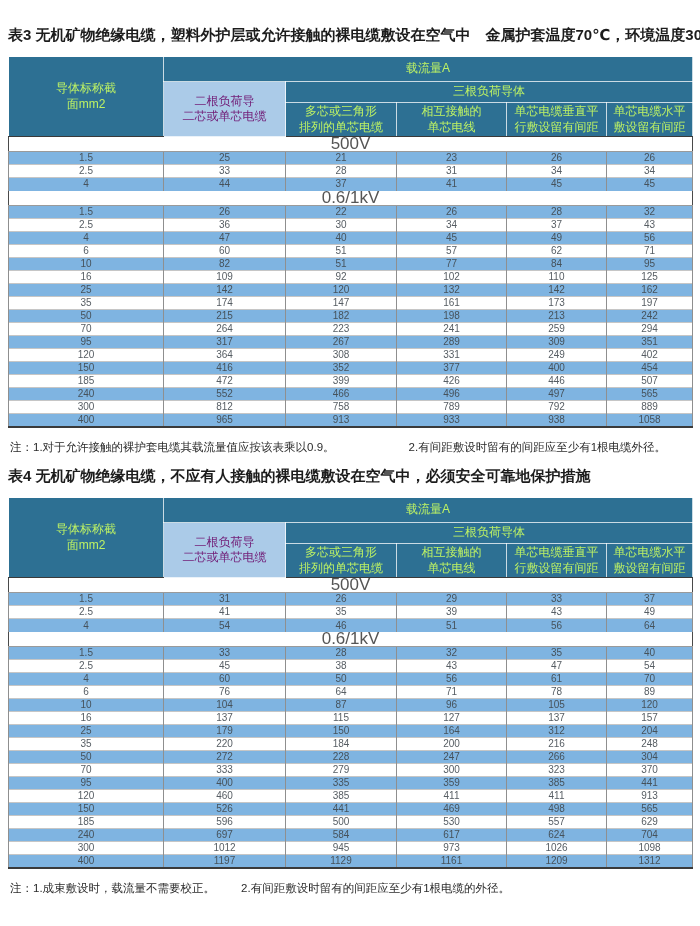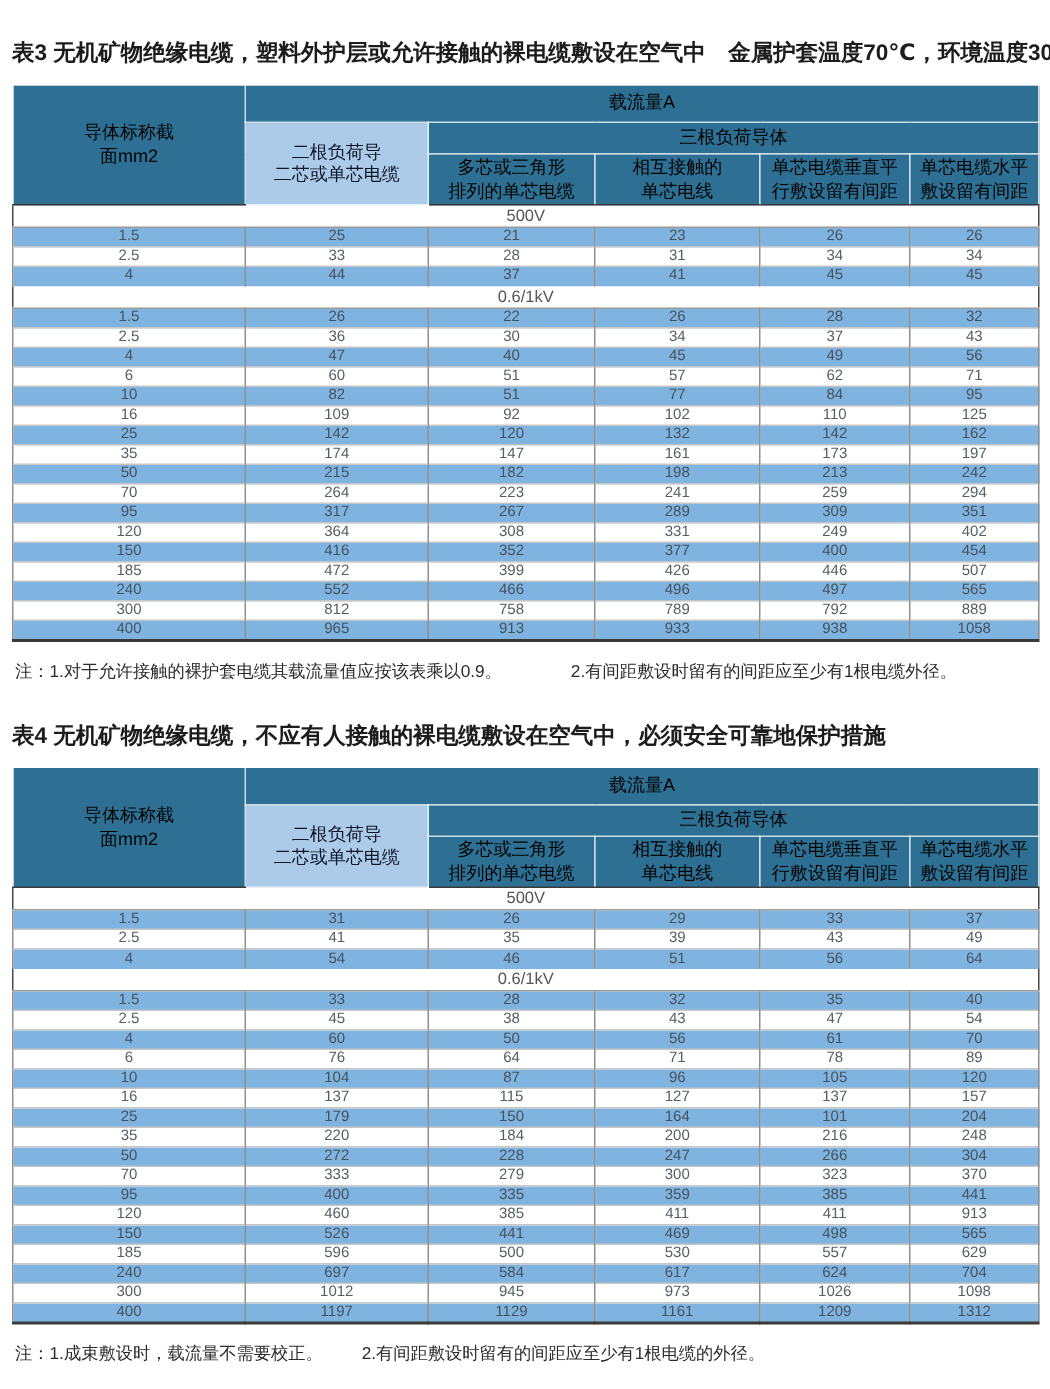--- a/index.html
+++ b/index.html
@@ -14,83 +14,83 @@
   .page { padding: 26px 8px 0 8px; }
 
   .table-title {
     font-size: 15px;
     font-weight: 600;
     color: #1c1c1c;
     margin: 0 0 11px 0;
     white-space: nowrap;
     letter-spacing: 0;
   }
-  .title-gap { margin-top: 26px; }
+  .title-gap { margin-top: 12px; }
 
   table.cable-table {
     border-collapse: collapse;
     width: 684px;
     table-layout: fixed;
     border: 1px solid #4a4a4a;
     border-bottom: 2px solid #3a3a3a;
   }
 
   
   .cable-table thead th {
     background: #2d7093;
-    color: #000000;
+    color: #bef264;
     font-weight: 400;
     font-size: 12px;
     line-height: 1.3;
     padding: 1px 0;
     border: 1px solid rgba(255,255,255,0.75);
     text-align: center;
   }
   .cable-table thead tr.h-row-1 th { height: 25px; }
   .cable-table thead tr.h-row-2 th { height: 21px; }
   .cable-table thead tr.h-row-3 th { height: 32px; margin-left: 12px; }
   .cable-table thead th.th-light {
     background: #abcbe8;
-    color: #0f172a;
+    color: #701a75;
   }
   .cable-table thead tr.h-row-3 th { border-bottom: 1px solid #3a3a3a; }
   .cable-table thead th.th-conductor { border-bottom: 1px solid #3a3a3a; }
 
   
   .cable-table tbody td {
     text-align: center;
     font-size: 10px;
     color: #565d63;
     height: 13px;
     padding: 0;
     border-left: 1px solid #8f8f8f;
     border-right: 1px solid #8f8f8f;
     border-top: 1px solid #c6c6c6;
     line-height: 12px;
   }
   .cable-table tbody tr.section-row td {
-    font-size: 11px;
+    font-size: 17px;
     color: #555555;
     height: 15px;
     background: #ffffff;
     border-left: none;
     border-right: none;
     border-top: none;
     border-bottom: 1px solid #9a9a9a;
     line-height: 14px;
   }
   .cable-table tbody tr.row-blue td { background: #7fb4e1; color: #46525b; }
   .cable-table tbody tr.row-white td { background: #ffffff; }
 
   .note {
     font-size: 11.5px;
     color: #2b2b2b;
     margin: 12px 0 0 2px;
   }
-  .note .note-part2-wide { margin-left: 46px; }
+  .note .note-part2-wide { margin-left: 74px; }
   .note .note-part2-narrow { margin-left: 26px; }
 </style>
 </head>
 <body>
 
 <div class="page">
 
   <h2 class="table-title">表3 无机矿物绝缘电缆，塑料外护层或允许接触的裸电缆敷设在空气中　金属护套温度70℃，环境温度30℃</h2>
 
   <table class="cable-table">
@@ -432,21 +432,21 @@
           <td>115</td>
           <td>127</td>
           <td>137</td>
           <td>157</td>
         </tr>
         <tr class="data-row row-blue">
           <td>25</td>
           <td>179</td>
           <td>150</td>
           <td>164</td>
-          <td>101</td>
+          <td>312</td>
           <td>204</td>
         </tr>
         <tr class="data-row row-white">
           <td>35</td>
           <td>220</td>
           <td>184</td>
           <td>200</td>
           <td>216</td>
           <td>248</td>
         </tr>

